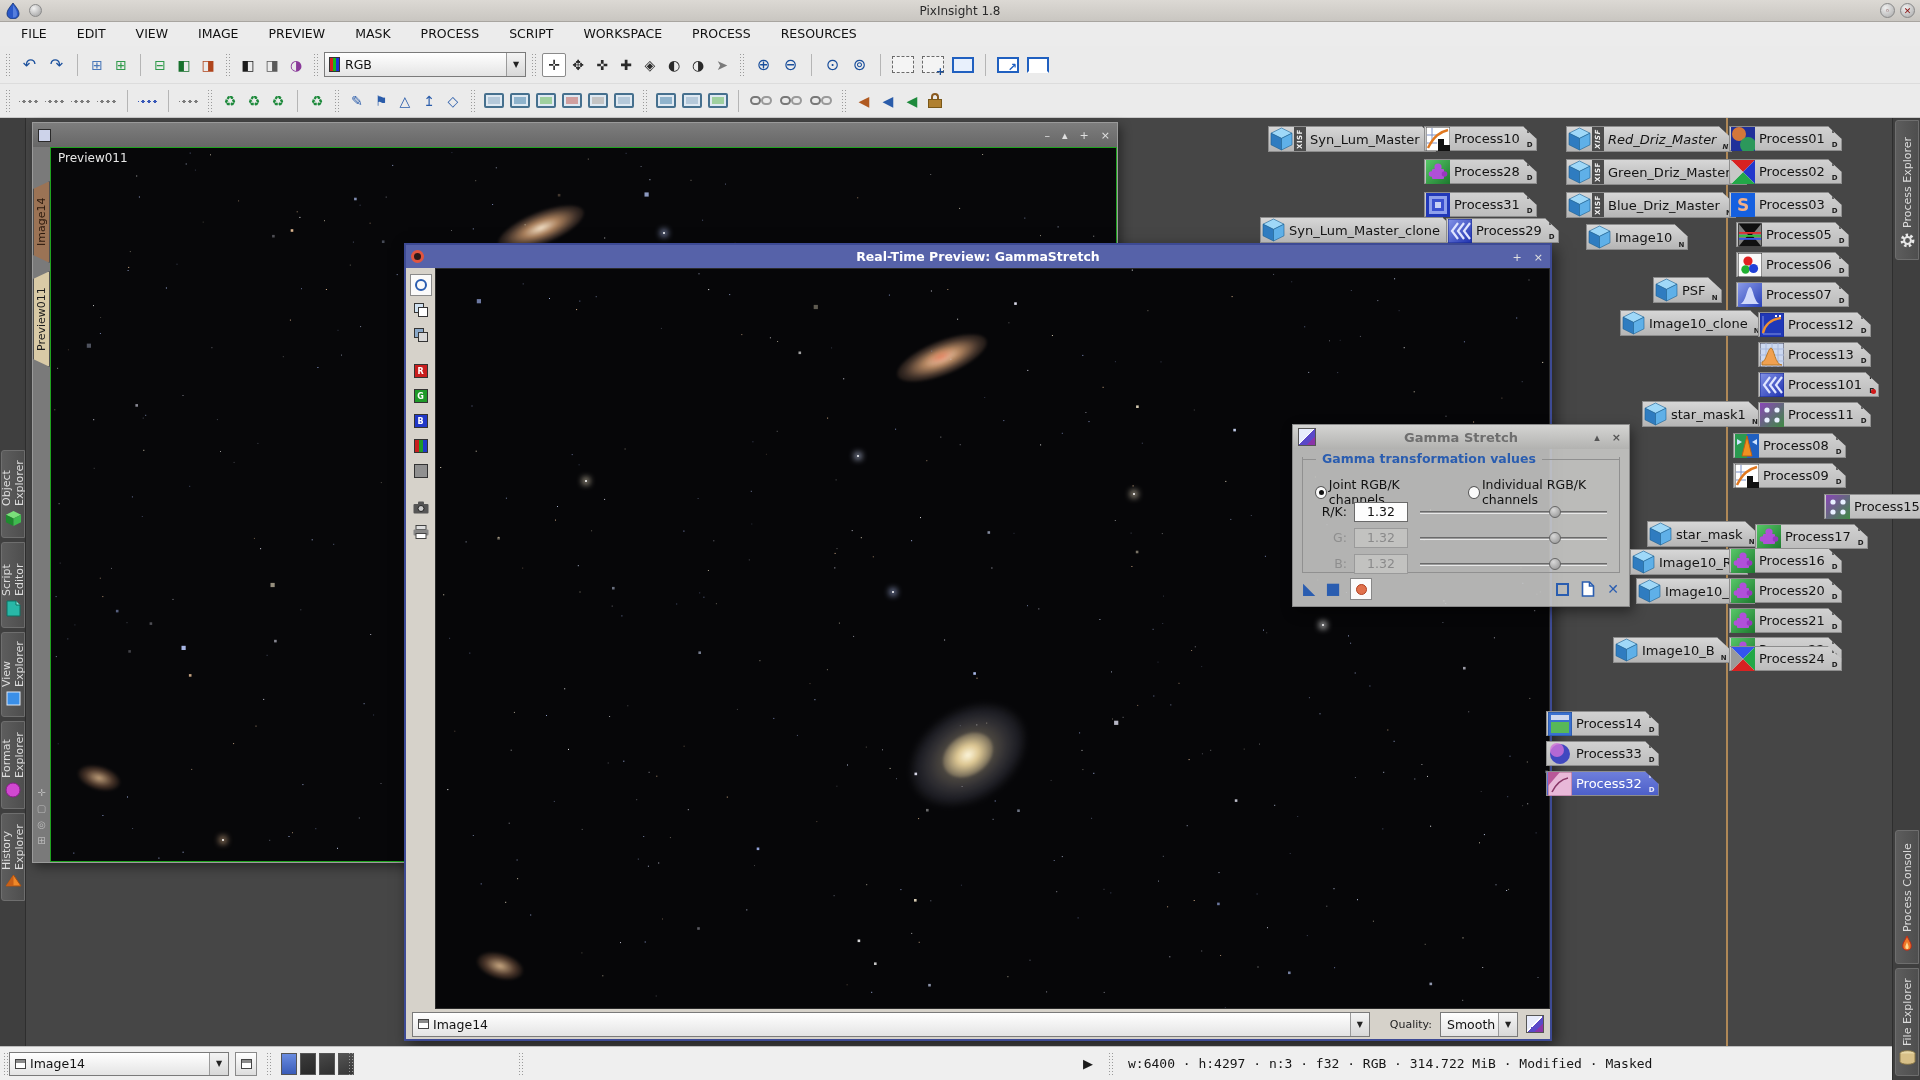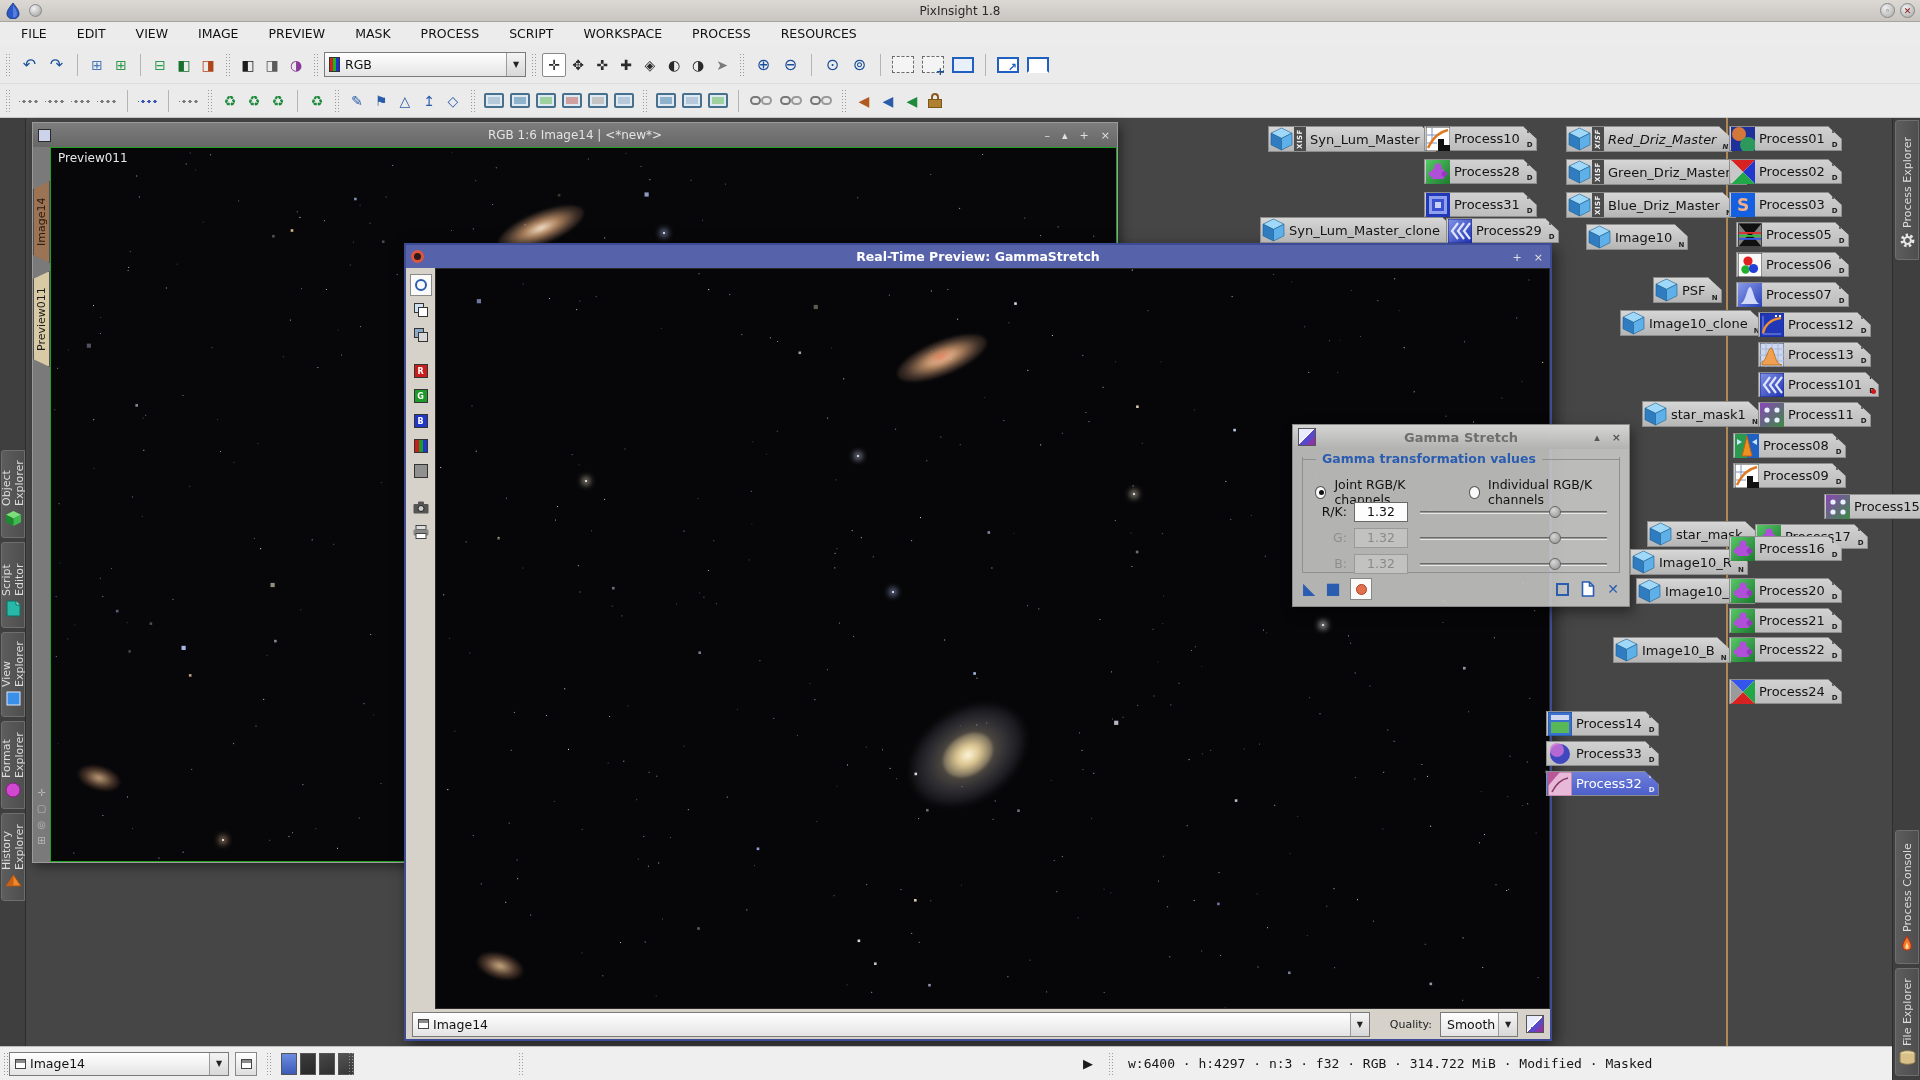--- a/index.html
+++ b/index.html
@@ -149,21 +149,21 @@
     background:linear-gradient(rgba(214,214,212,0.95),rgba(178,178,176,0.95)); display:flex; align-items:center; }
   #gd-title { position:absolute; left:0; right:0; text-align:center; font-size:13px; font-weight:bold; color:#6e6e6e; }
   .gd-btns { position:absolute; right:8px; display:flex; gap:12px; }
   .gd-btns span { color:#555; font-size:11px; font-weight:bold; }
   #gd-group { position:absolute; left:9px; top:32px; right:9px; height:116px; border:1px solid #909090; border-top:none; }
   #gd-legend { position:absolute; left:9px; top:26px; right:9px; display:flex; align-items:center; }
   #gd-legend .ln { flex:0 0 14px; height:1px; background:#909090; margin-top:1px; }
   #gd-legend .ln2 { flex:1; height:1px; background:#909090; margin-top:1px; }
   #gd-legend span { font-size:12.5px; font-weight:bold; color:#2a5db0; padding:0 6px; }
   .gd-radio-row { position:absolute; left:22px; top:52px; display:flex; gap:22px; }
-  .radio { display:flex; align-items:center; gap:8px; font-size:12.5px; color:#111; }
+  .radio { display:flex; align-items:center; gap:2px; font-size:12.5px; color:#111; }
   .radio .rb { width:13px; height:13px; border-radius:50%; border:1px solid #555; background:#fafafa; position:relative; }
   .radio .rb.on::after { content:""; position:absolute; left:3px; top:3px; width:5px; height:5px; border-radius:50%; background:#111; }
   .gd-row { position:absolute; left:22px; right:22px; height:21px; display:flex; align-items:center; }
   .gd-row .lb { width:32px; text-align:right; font-size:12.5px; color:#111; margin-right:7px; }
   .gd-row.dis .lb { color:#8e8e8e; }
   .gd-row input { width:54px; height:20px; border:1px solid #6a6a6a; font-size:12.5px; text-align:center;
     font-family:"DejaVu Sans",sans-serif; background:#fdfdfd; color:#111; }
   .gd-row.dis input { background:#c2c2c0; color:#8a8a8a; border-color:#9a9a9a; }
   .gd-slider { flex:1; margin-left:12px; position:relative; height:14px; }
   .gd-slider .track { position:absolute; left:0; right:0; top:6px; height:3px; background:#9a9a9a;
@@ -399,21 +399,20 @@
             <ellipse cx="8.5" cy="3.5" rx="7.5" ry="2.8" fill="#e8d8a8" stroke="#8a7848"></ellipse>
             <path d="M1,3.5 v8 a7.5,2.8 0 0 0 15,0 v-8" fill="#d8c088" stroke="#8a7848"></path>
           </svg></span>
       </div>
     </div>
   <div class="tanline"></div>
 
   <div id="main-window">
     <div id="mw-titlebar">
       <span class="mw-icon"></span>
-      <span id="mw-title">RGB 1:6 Image14 | &lt;*new*&gt;</span>
       <div class="winbtns" id="mw-btns">
           <span>–</span>
           <span>▴</span>
           <span>+</span>
           <span>×</span>
         </div>
     </div>
     <div id="mw-tabstrip">
         <div class="mwtab t0" style="top: 34px; height: 82px;">Image14</div>
         <div class="mwtab t1" style="top: 124px; height: 96px;">Preview011</div>
@@ -1079,21 +1078,21 @@
           <circle cx="5.5" cy="14" r="2.8" fill="#b050d8"></circle>
           <circle cx="18.5" cy="14" r="2.8" fill="#9838c0"></circle>
         </svg>
       </span>
       <span class="dlabel">Process17</span>
       <span class="ndcol">
         <i>N</i>
         <i>D</i>
       </span>
     </div>
-    <div class="dtab proc" style="left: 1729px; top: 536px; z-index: 2; align-items: center;">
+    <div class="dtab proc" style="left: 1729px; top: 548px; z-index: 2; align-items: center;">
       <span class="picon">
         <svg width="24" height="24" viewBox="0 0 24 24">
           <defs>
             <linearGradient id="pzg" x1="0" y1="0" x2="1" y2="1">
               <stop offset="0" stop-color="#57c768"></stop>
               <stop offset="1" stop-color="#1d7a2e"></stop>
             </linearGradient>
           </defs>
           <rect width="24" height="24" fill="url(#pzg)"></rect>
           <circle cx="12" cy="7" r="3.6" fill="#b050d8"></circle>
@@ -1167,21 +1166,21 @@
           <circle cx="5.5" cy="14" r="2.8" fill="#b050d8"></circle>
           <circle cx="18.5" cy="14" r="2.8" fill="#9838c0"></circle>
         </svg>
       </span>
       <span class="dlabel">Process22</span>
       <span class="ndcol">
         <i>N</i>
         <i>D</i>
       </span>
     </div>
-    <div class="dtab proc" style="left: 1729px; top: 679px; z-index: 2; justify-content: flex-end;">
+    <div class="dtab proc" style="left: 1729px; top: 646px; z-index: 2; justify-content: flex-end;">
       <span class="picon">
         <svg width="24" height="24" viewBox="0 0 24 24">
           <rect width="24" height="24" fill="#fff" stroke="#222"></rect>
           <polygon points="0,0 24,0 12,12" fill="#3355ee"></polygon>
           <polygon points="24,0 24,24 12,12" fill="#22a848"></polygon>
           <polygon points="0,24 24,24 12,12" fill="#d82222"></polygon>
           <polygon points="0,0 0,24 12,12" fill="#9a9a9a"></polygon>
         </svg>
       </span>
       <span class="dlabel">Process24</span>

